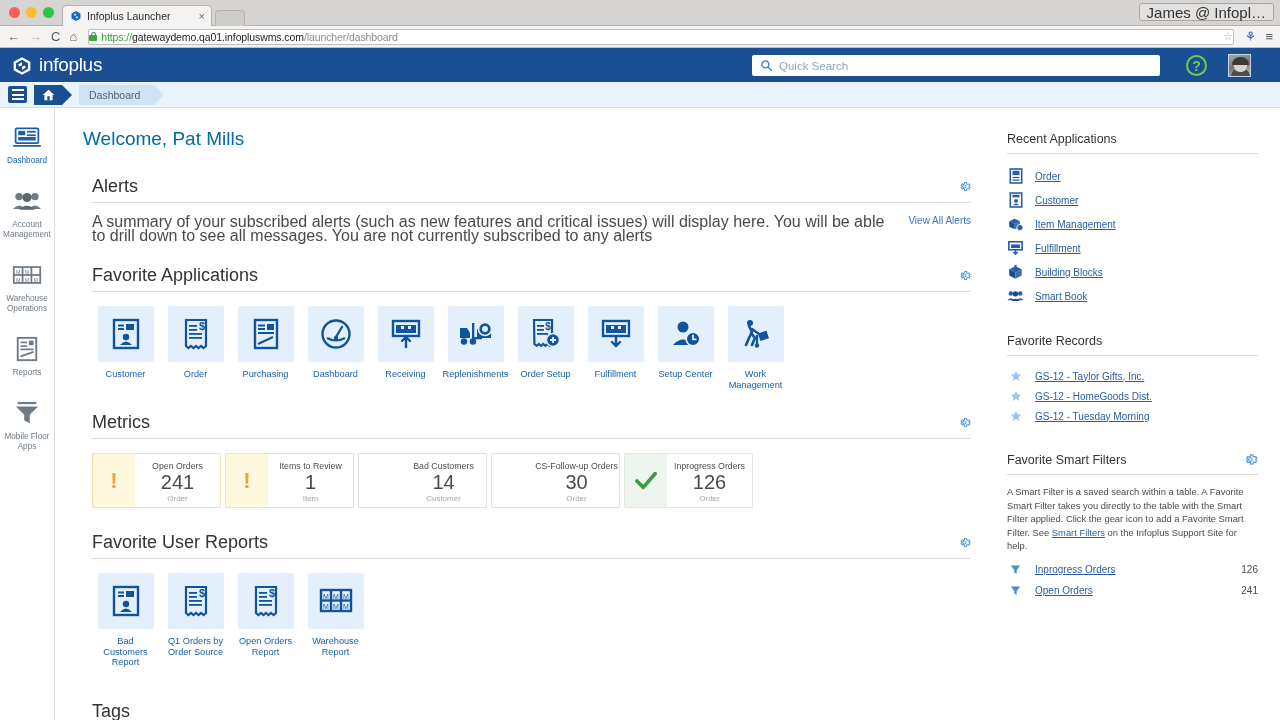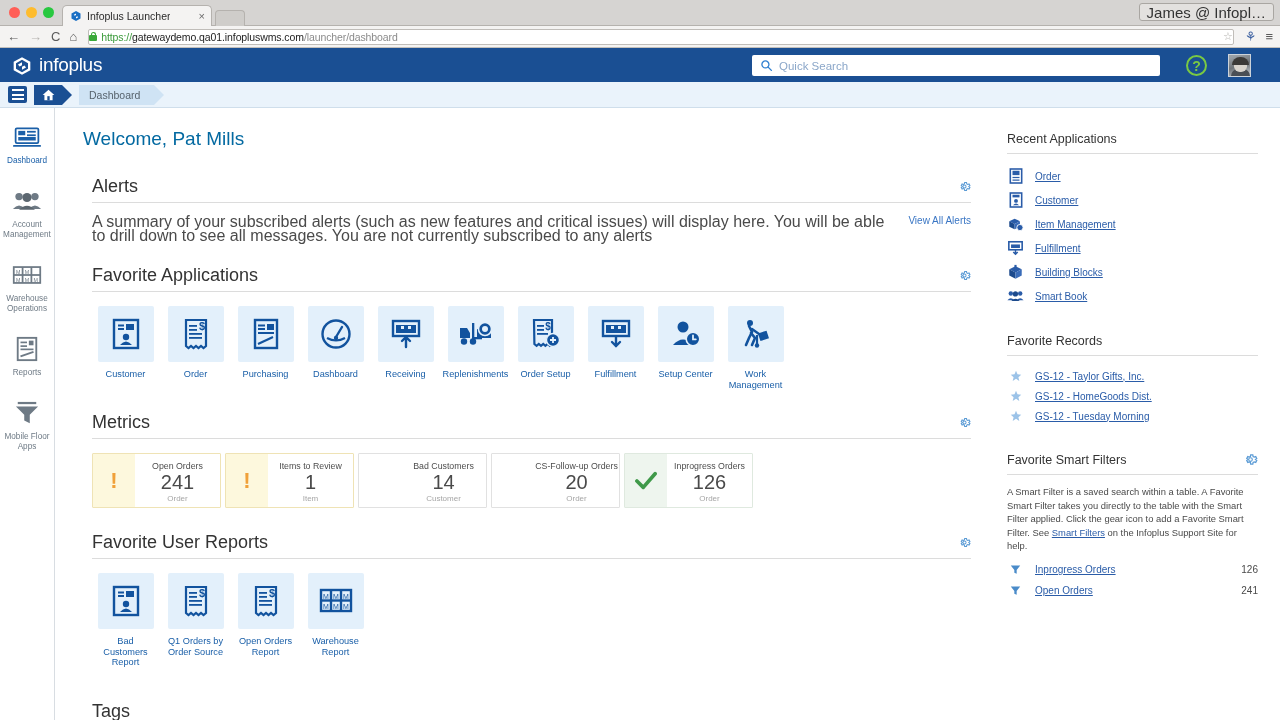--- a/index.html
+++ b/index.html
@@ -555,21 +555,21 @@
                 <span class="m-title">Bad Customers</span>
                 <span class="m-val">14</span>
                 <span class="m-sub">Customer</span>
               </div>
             </div>
 
             <div class="metric">
               <div class="m-badge none"></div>
               <div class="m-body">
                 <span class="m-title">CS-Follow-up Orders</span>
-                <span class="m-val">20</span>
+                <span class="m-val">30</span>
                 <span class="m-sub">Order</span>
               </div>
             </div>
 
             <div class="metric ok">
               <div class="m-badge ok">
                 <svg width="22" height="20" viewBox="0 0 24 22">
                   <path d="M2 11 L9 18 L22 3" fill="none" stroke="#3f9949" stroke-width="4" stroke-linecap="round" stroke-linejoin="round"></path>
                 </svg>
               </div>

